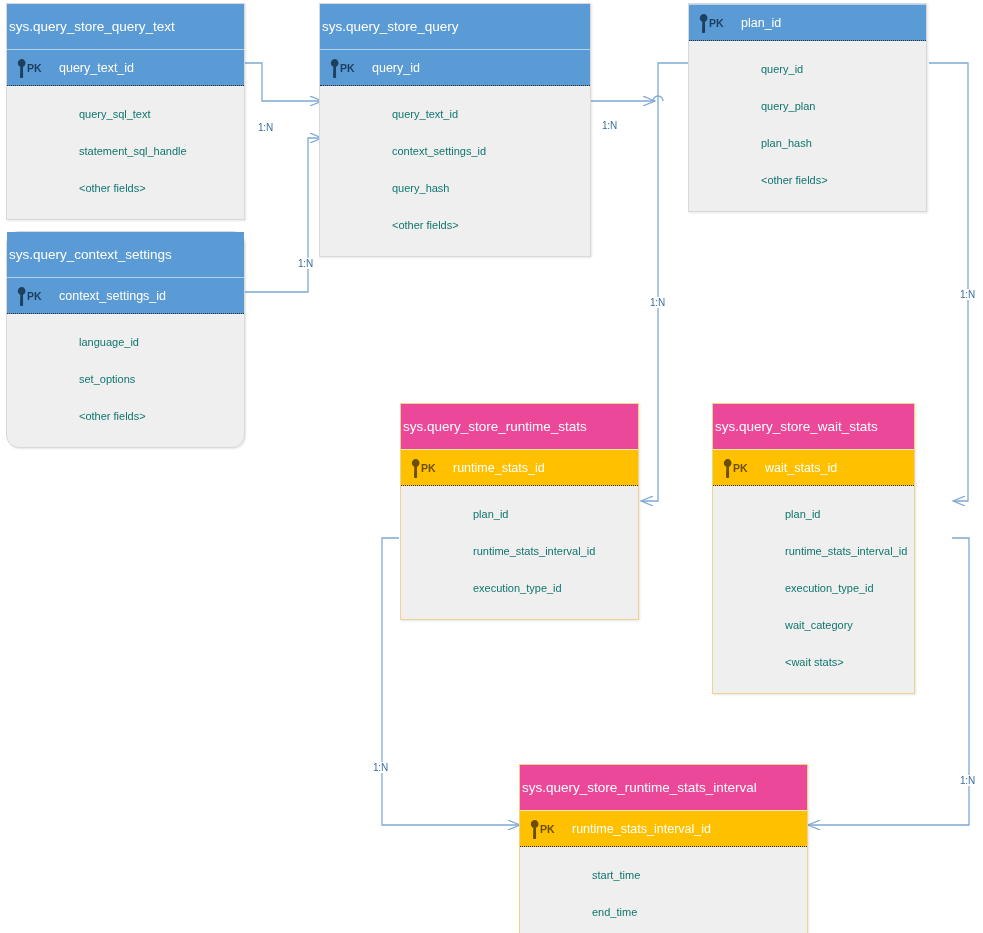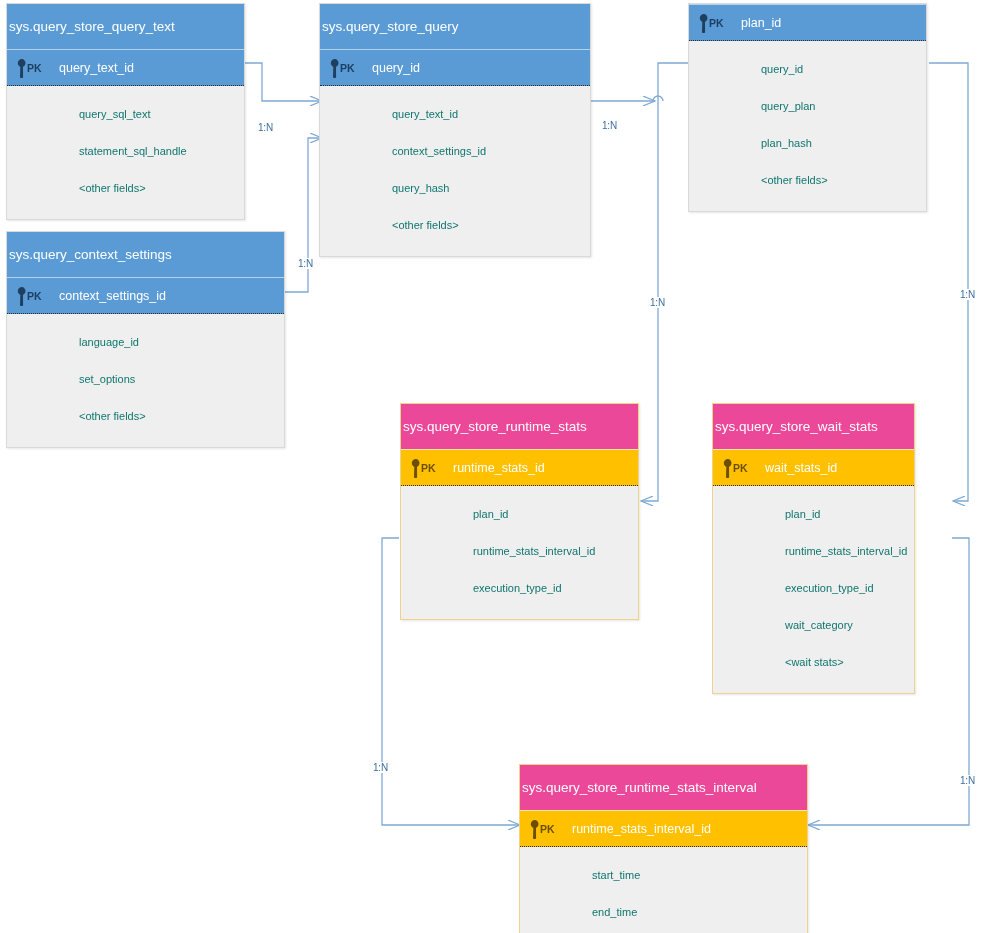--- a/index.html
+++ b/index.html
@@ -180,21 +180,21 @@
       <span class="pk-name">plan_id</span>
     </div>
     <div class="ent-fields">
       <div class="fld">query_id</div>
       <div class="fld">query_plan</div>
       <div class="fld">plan_hash</div>
       <div class="fld">&lt;other fields&gt;</div>
     </div>
   </div>
 
-  <div class="entity blue" style="left:6px;top:231px;width:279px;">
+  <div class="entity blue" style="left:6px;top:231px;width:239px;border-radius:13px;">
     <div class="ent-title">sys.query_context_settings</div>
     <div class="ent-pk">
       <svg class="keyicon" viewBox="0 0 12 19">
         <path d="M6 0C3.6 0 1.8 1.8 1.8 4c0 1.7 1 3.2 2.5 3.8L4 18.2c0 .5.4.8.9.8h1.3c.5 0 .9-.4.9-.8L7 7.8C8.5 7.2 9.5 5.7 9.5 4 9.5 1.8 7.7 0 6 0z"></path>
       </svg>
       <span class="pk-tag">PK</span>
       <span class="pk-name">context_settings_id</span>
     </div>
     <div class="ent-fields">
       <div class="fld">language_id</div>

